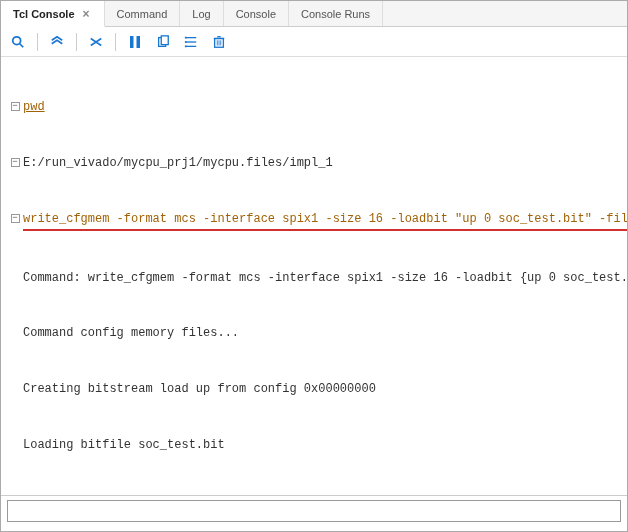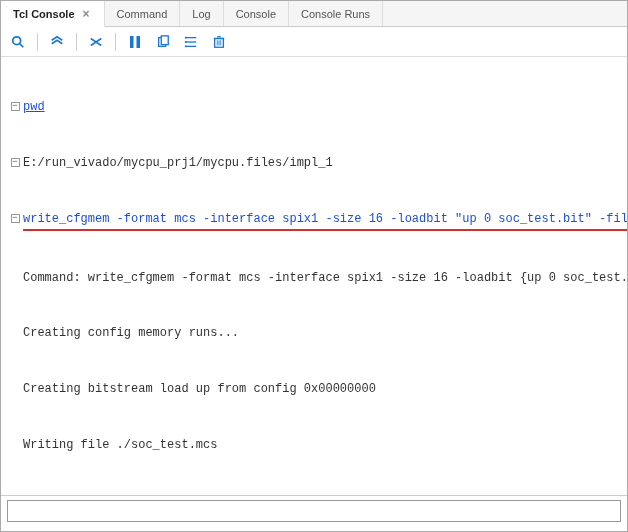--- a/index.html
+++ b/index.html
@@ -90,21 +90,21 @@
       display: inline-block;
       width: 9px;
       height: 9px;
       border: 1px solid #999;
       line-height: 7px;
       font-size: 9px;
       color: #555;
       text-align: center;
     }
     .txt { flex: 1; white-space: pre; }
-    .blue { color: #1d4ed8; text-decoration: underline; }
+    .blue { color: #a16207; text-decoration: underline; }
     .underline-red { display: inline-block; border-bottom: 2px solid #d32f2f; padding-bottom: 1px; }
     .input-row {
       border-top: 1px solid #ccc;
       padding: 4px 6px;
       height: 28px;
     }
     .input-row input {
       width: 100%;
       border: 1px solid #999;
       padding: 3px 4px;
@@ -187,22 +187,23 @@
         <line x1="10" y1="6" x2="10" y2="12" stroke="#1976d2"></line>
       </svg>
     </div>
 </div>
 
 <div class="console">
   <div class="line"><span class="gutter"><span class="fold">−</span></span><span class="txt blue">pwd</span></div>
   <div class="line"><span class="gutter"><span class="fold">−</span></span><span class="txt">E:/run_vivado/mycpu_prj1/mycpu.files/impl_1</span></div>
   <div class="line"><span class="gutter"><span class="fold">−</span></span><span class="txt blue"><span class="underline-red">write_cfgmem -format mcs -interface spix1 -size 16 -loadbit "up 0 soc_test.bit" -file  soc_test.mcs</span></span></div>
   <div class="line"><span class="gutter"></span><span class="txt">Command: write_cfgmem -format mcs -interface spix1 -size 16 -loadbit {up 0 soc_test.bit} -file soc_test.mcs</span></div>
-  <div class="line"><span class="gutter"></span><span class="txt">Creating config memory runs...</span></div>
+  <div class="line"><span class="gutter"></span><span class="txt">Command config memory files...</span></div>
   <div class="line"><span class="gutter"></span><span class="txt">Creating bitstream load up from config 0x00000000</span></div>
+  <div class="line"><span class="gutter"></span><span class="txt">Loading bitfile soc_test.bit</span></div>
   <div class="line"><span class="gutter"></span><span class="txt">Writing file ./soc_test.mcs</span></div>
   
   
   
   
   
   
   
   
   

